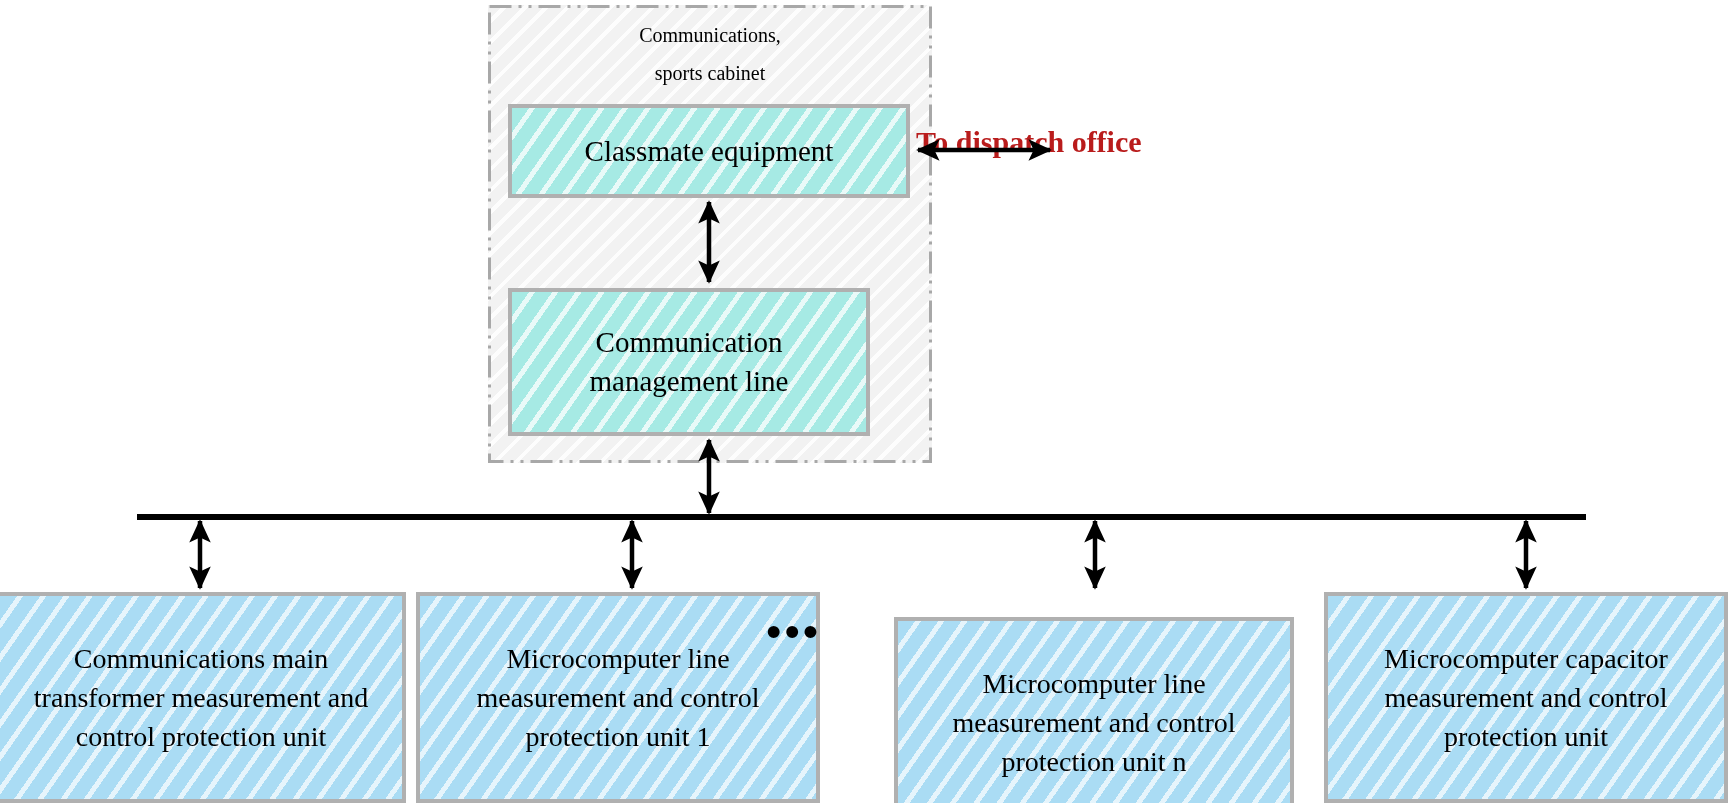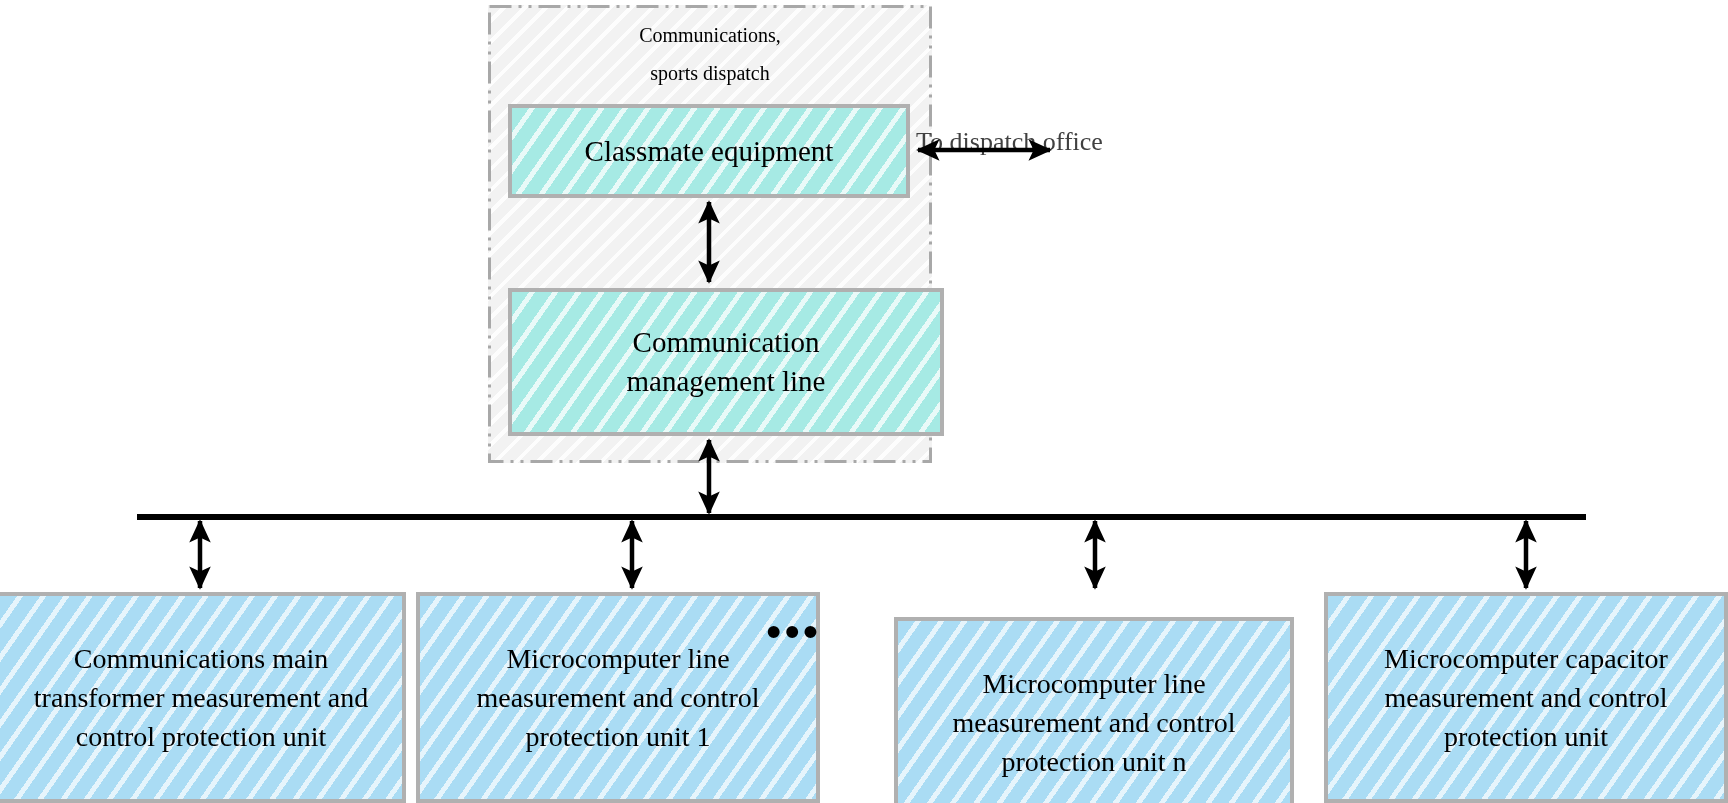--- a/index.html
+++ b/index.html
@@ -27,42 +27,42 @@
     position:absolute;box-sizing:border-box;
     background:#a6eae4;
     background-image:repeating-linear-gradient(125deg,
         rgba(255,255,255,0) 0px, rgba(255,255,255,0) 14px,
         rgba(255,255,255,.75) 14px, rgba(255,255,255,.75) 19px);
     border:4px solid #b0b0b0;
     display:flex;align-items:center;justify-content:center;
     text-align:center;font-size:29px;line-height:39px;color:#000;
   }
   #teal-classmate{left:508px;top:104px;width:402px;height:94px;}
-  #teal-commmgmt {left:508px;top:288px;width:436px;height:148px;}
+  #teal-commmgmt {left:508px;top:288px;width:362px;height:148px;}
 
   
   .blue{
     position:absolute;box-sizing:border-box;top:592px;height:211px;
     background:#aadcf4;
     background-image:repeating-linear-gradient(125deg,
         rgba(255,255,255,0) 0px, rgba(255,255,255,0) 14px,
         rgba(255,255,255,.7) 14px, rgba(255,255,255,.7) 19px);
     border:4px solid #b0b0b0;
     display:flex;align-items:center;justify-content:center;
     text-align:center;font-size:28px;line-height:39px;color:#000;
     padding:0 10px;
   }
   #blue-0{left:-4px;width:410px;}
   #blue-1{left:416px;width:404px;}
   #blue-2{left:894px;width:400px;margin-top:25px;}
   #blue-3{left:1324px;width:404px;}
 
   
   .plain-label{
-    position:absolute;font-size:26px;line-height:34px;color:#404040;white-space:nowrap;
+    position:absolute;font-size:30px;line-height:34px;color:#b91c1c;white-space:nowrap;font-weight:bold;
   }
   #label-dispatch{left:916px;top:125px;}
 
   .ellipsis{
     position:absolute;left:766px;top:610px;width:48px;
     font-size:44px;line-height:44px;letter-spacing:3px;color:#000;text-align:center;
     font-family:"Liberation Sans","DejaVu Sans",sans-serif;
   }
 
   svg.layer{position:absolute;left:0;top:0;width:1728px;height:803px;pointer-events:none;}
@@ -72,21 +72,21 @@
 
 <div id="stage">
 
   <div class="cabinet" style="border:none;"></div>
   <svg class="layer">
     <rect x="489.5" y="6.5" width="441" height="455" fill="none" stroke="#a8a8a8" stroke-width="3" stroke-dasharray="22 7 3 7 3 7" stroke-linecap="butt"></rect>
   </svg>
 
   <div class="cabinet-title">
     <div>Communications,</div>
-    <div>sports dispatch</div>
+    <div>sports cabinet</div>
   </div>
 
   <div class="teal" id="teal-classmate">
     <span>Classmate equipment</span>
   </div>
 
   <div class="teal" id="teal-commmgmt">
     <div>
       <div>Communication</div>
       <div>management line</div>

